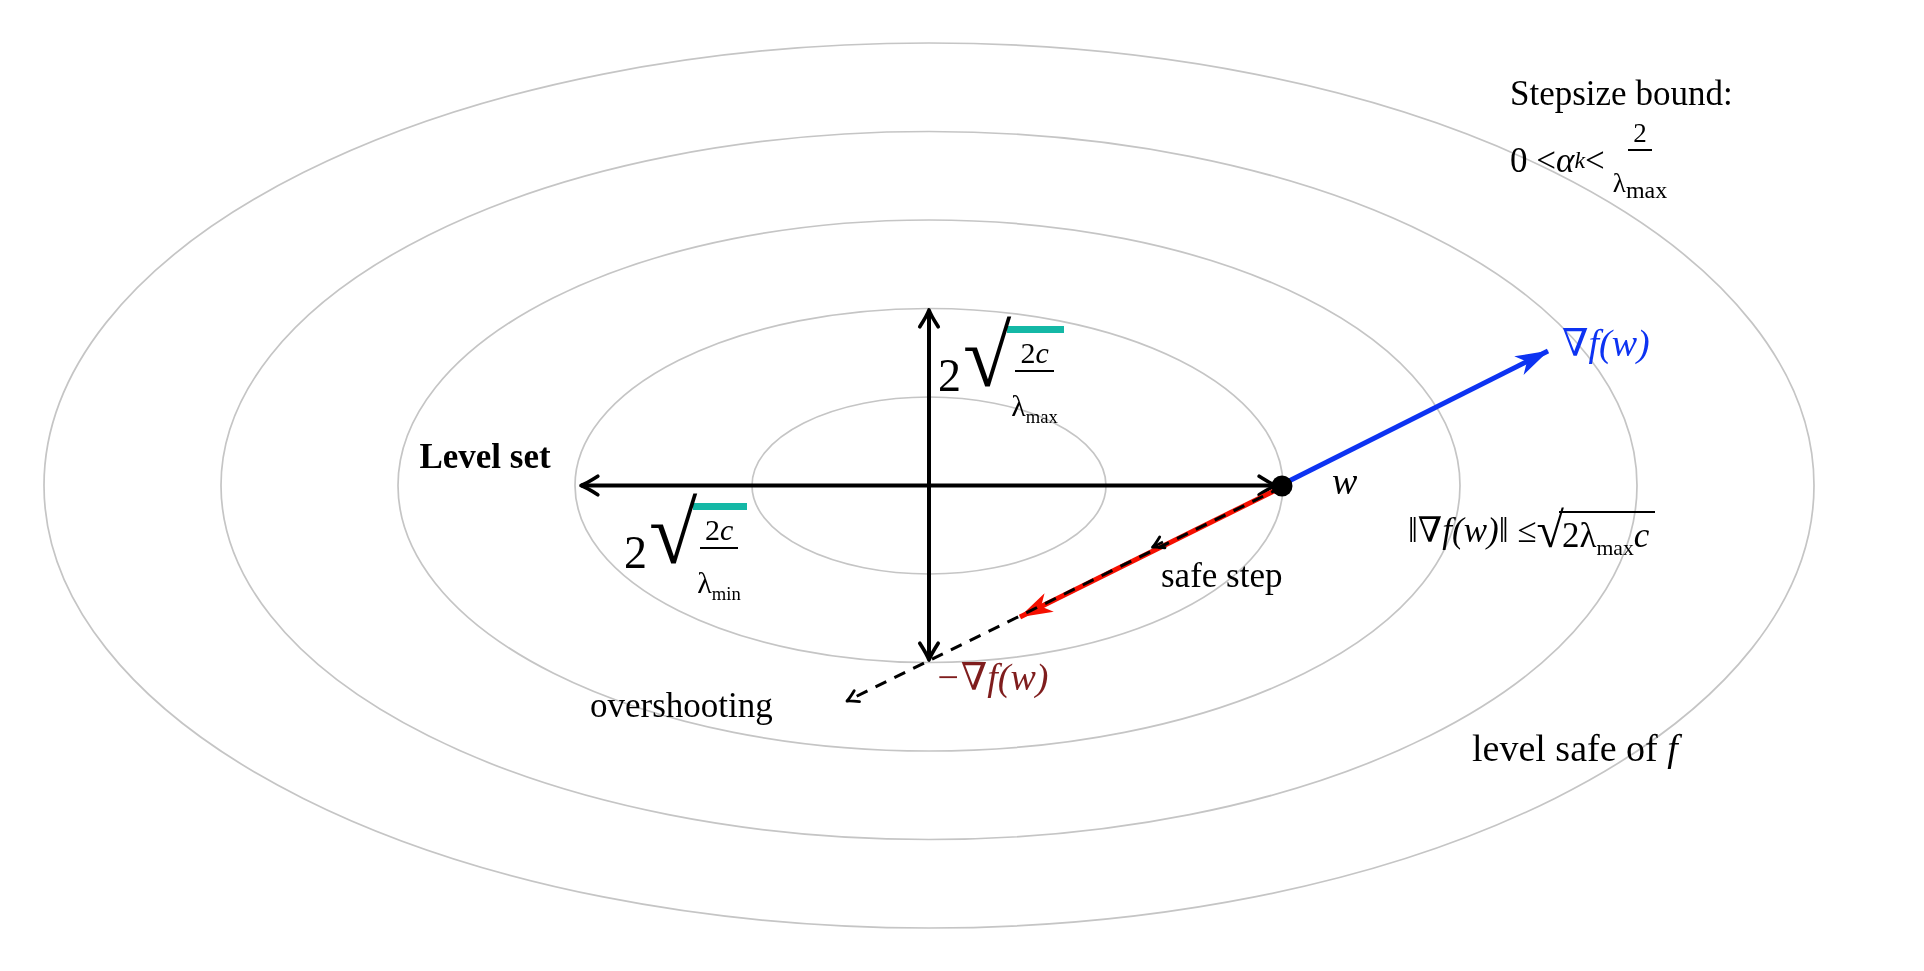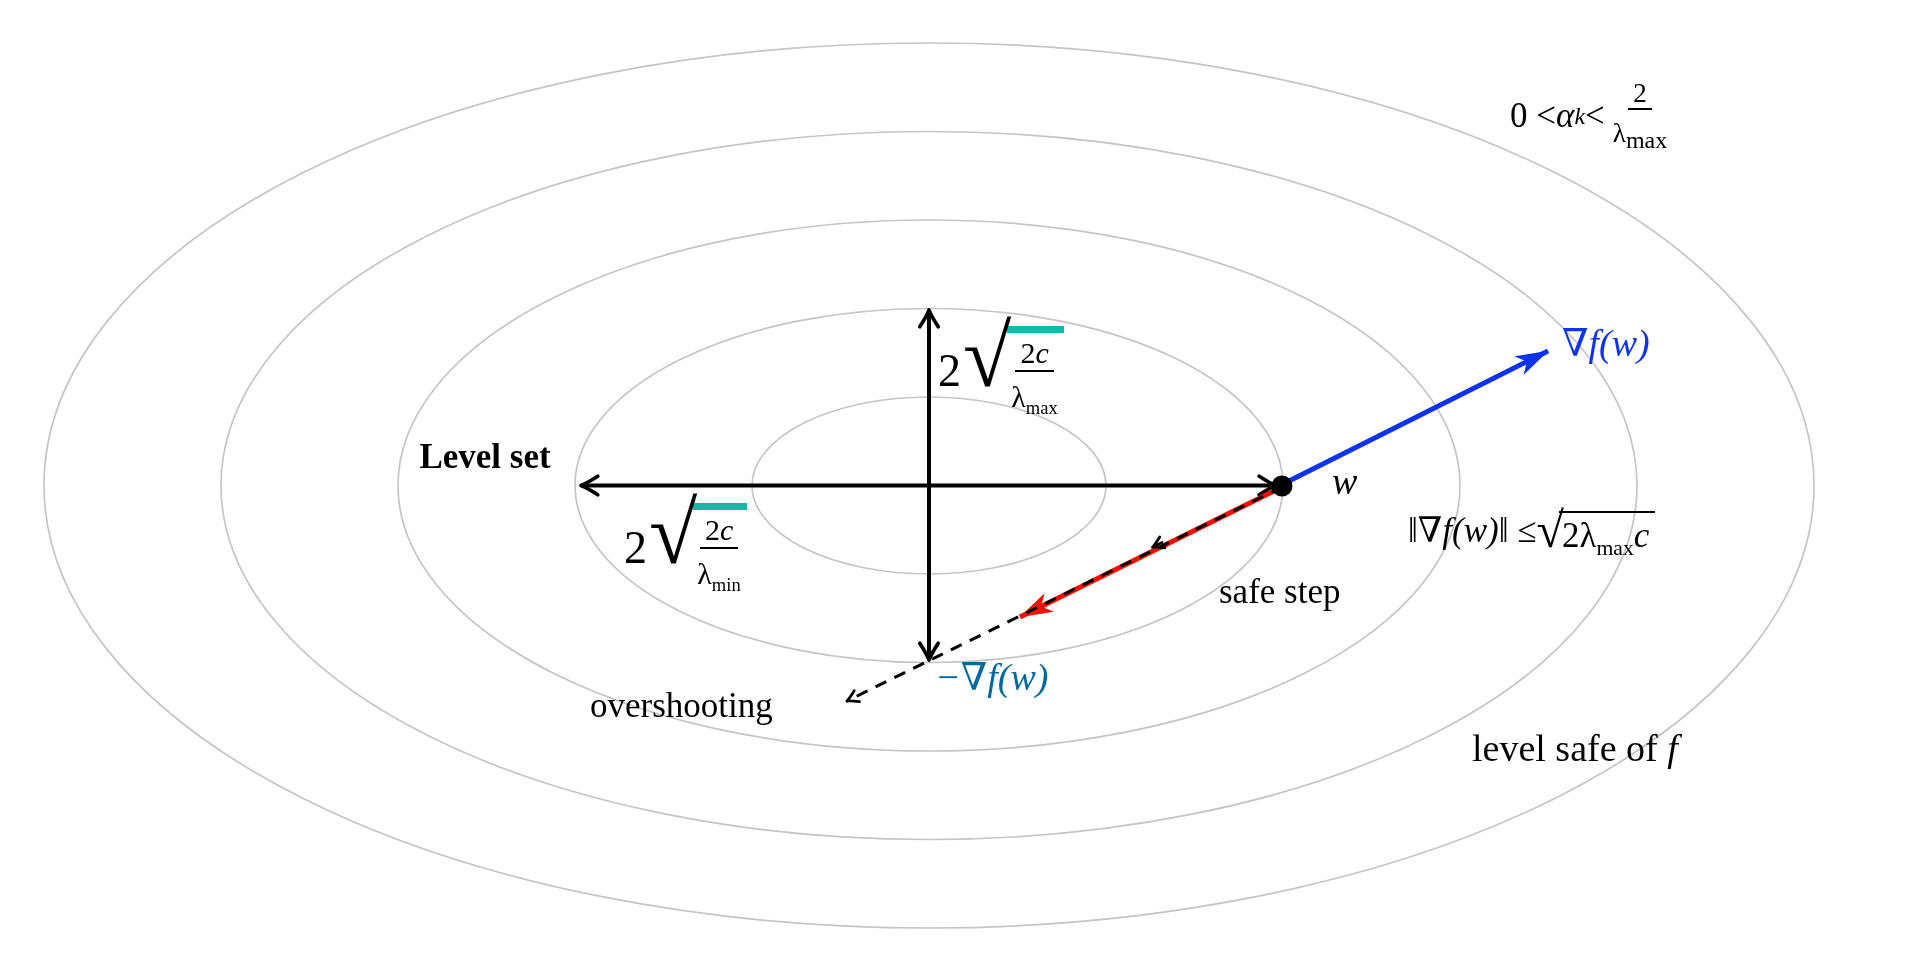--- a/index.html
+++ b/index.html
@@ -2,27 +2,27 @@
 <html><head>
 <meta charset="utf-8">
 <style>
   html,body{margin:0;padding:0;background:#ffffff;}
   #stage{position:relative;width:1924px;height:971px;background:#fff;overflow:hidden;
          font-family:"Liberation Serif","DejaVu Serif",serif;color:#000;}
   #diagram-svg{position:absolute;left:0;top:0;}
   .lbl{position:absolute;white-space:nowrap;line-height:1.15;}
   .mi{font-style:italic;}
   .blue{color:#0d33f2;}
-  .red{color:#0369a1;}
+  .red{color:#7f1d1d;}
   .f34{font-size:35px;}
   .f38{font-size:38px;}
   
   .frac{display:inline-flex;flex-direction:column;align-items:center;vertical-align:middle;line-height:1.05;}
   .frac .num{border-bottom:2.6px solid #000;padding:0 5px 1px 5px;}
-  .frac .den{padding-top:9px;}
+  .frac .den{padding-top:18px;}
   sub.small{font-size:0.62em;font-style:normal;}
   
   .sqrt{display:inline-flex;align-items:flex-start;}
   .sqrt .sign{line-height:0.78;font-weight:400;}
   .sqrt .body{border-top:7px solid #14b8a6;}
   
   .extent{display:flex;align-items:center;font-size:30px;}
   .extent .coeff{font-size:46px;margin-right:2px;}
   .extent .sign{font-size:88px;transform:translateY(-3px);}
   .extent .body{margin-left:-4px;padding:4px 6px 0 4px;}
@@ -34,21 +34,21 @@
   
   #norm-bound{left:1408px;top:511px;font-size:35px;display:flex;align-items:flex-start;}
   #norm-bound .sign{font-size:50px;line-height:0.72;transform:translateY(1px);}
   #norm-bound .body{border-top:2.6px solid #000;margin-left:-5px;padding:3px 6px 0 3px;}
   #level-set-label{left:394px;top:436px;width:182px;text-align:center;font-size:35px;line-height:1.2;white-space:nowrap;font-weight:bold;}
   #v-extent{left:938px;top:326px;}
   #h-extent{left:624px;top:503px;}
   #gradient-label{left:1562px;top:322px;}
   #w-label{left:1332px;top:460px;}
   #neg-gradient-label{left:935px;top:656px;}
-  #safe-step{left:1219px;top:556px;margin-top:16px;}
+  #safe-step{left:1161px;top:556px;}
   #overshooting{left:590px;top:686px;text-align:center;}
   #level-sets-caption{left:1472px;top:727px;}
 </style>
 </head>
 <body>
 
 <div id="stage">
 
   <svg id="diagram-svg" width="1924" height="971" viewBox="0 0 1924 971" xmlns="http://www.w3.org/2000/svg">
     <defs>
@@ -83,20 +83,21 @@
     <line x1="1282" y1="487" x2="847" y2="701" stroke="#000" stroke-width="3" stroke-dasharray="12 9" marker-end="url(#barbSmall)"></line>
 
     <line x1="1163" y1="542" x2="1152.5" y2="547.2" stroke="#000" stroke-width="2.6" marker-end="url(#barbSmall)"></line>
 
     <line x1="1283" y1="484" x2="1548" y2="351" stroke-width="5" marker-end="url(#stealthBlue)" stroke="#0d33f2"></line>
 
     <circle cx="1282" cy="486" r="10.5" fill="#000"></circle>
   </svg>
 
   <div class="lbl" id="stepsize">
+    <div>Stepsize bound:</div>
     <div class="row2">
       <span>0 &lt; </span>
         <span class="mi">α</span>
         <sub class="mi">k</sub>
         <span> &lt; </span>
       <span class="frac">
         <span class="num">2</span>
         <span class="den"><span>λ</span><sub class="small">max</sub></span>
       </span>
     </div>

